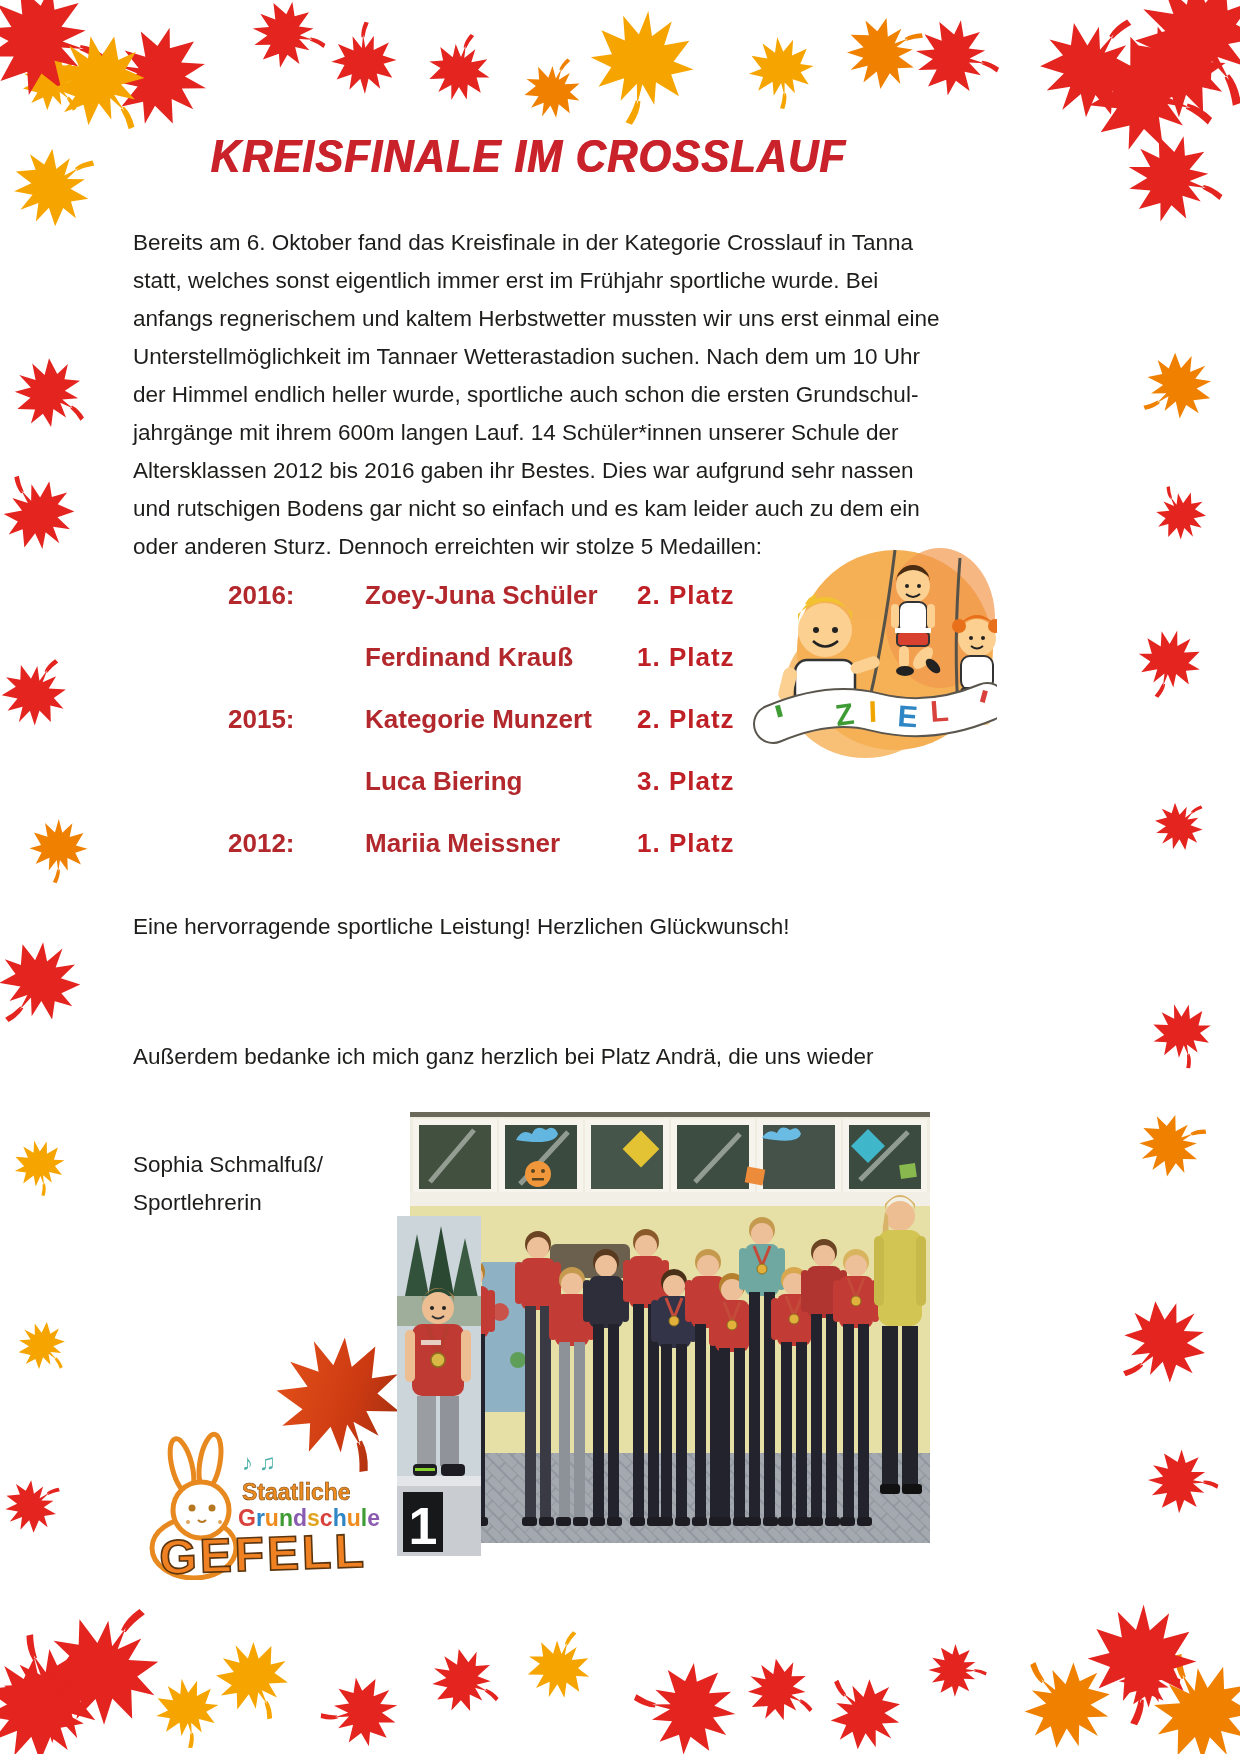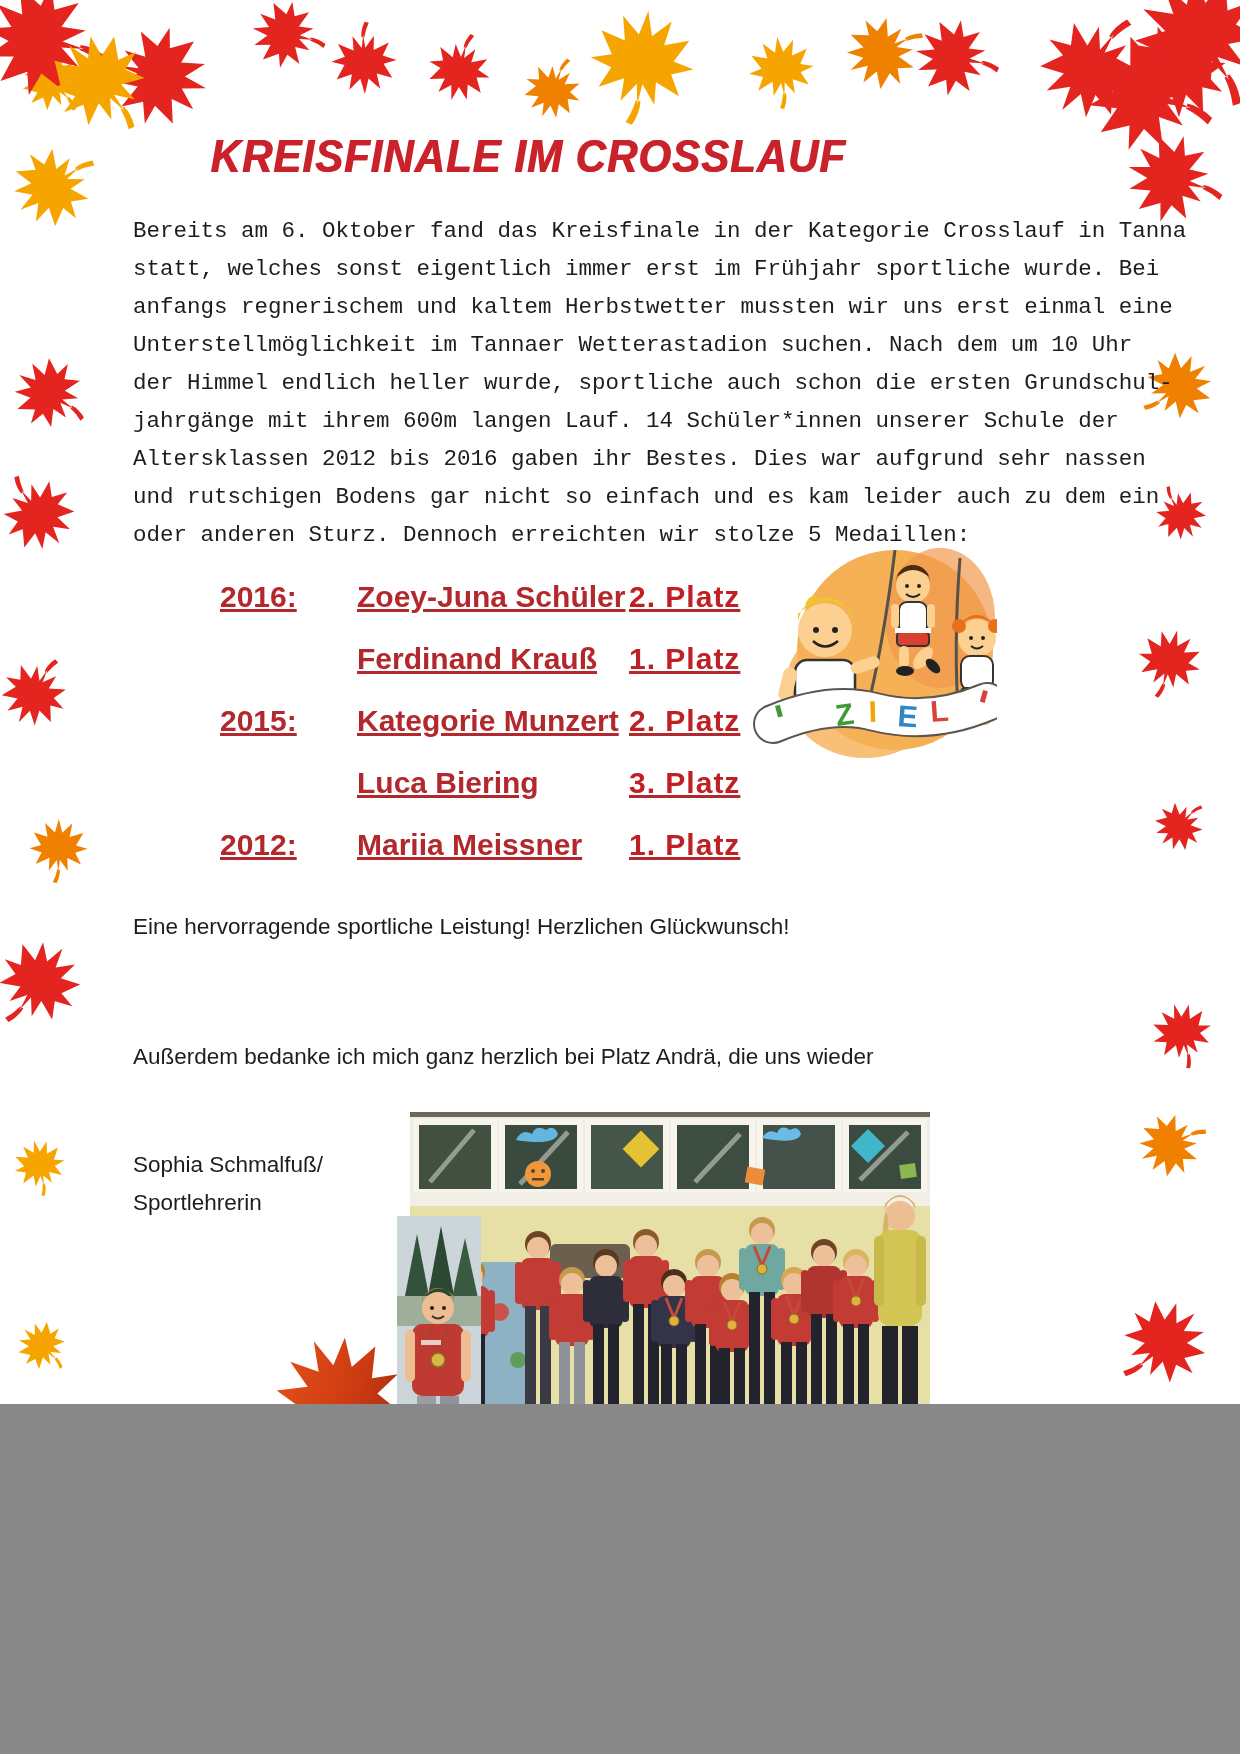--- a/index.html
+++ b/index.html
@@ -1,31 +1,31 @@
 <!DOCTYPE html>
 <html><head>
 <meta charset="utf-8">
 <style>
   html,body{margin:0;padding:0;background:#888;}
-  #page{position:relative;width:1240px;height:1404px;background:#ffffff;overflow:hidden;
+  #page{position:relative;width:1240px;height:1754px;background:#ffffff;overflow:hidden;
         font-family:"Liberation Sans",sans-serif;color:#1d1d1b;margin:0 auto;}
   #border-svg{position:absolute;left:0;top:0;width:1240px;height:1754px;pointer-events:none;}
   .title{position:absolute;left:133px;top:132px;width:790px;margin:0;text-align:center;
          font-size:42px;font-weight:bold;font-style:italic;color:#c9222a;letter-spacing:1px;
          transform:scaleY(1.12);text-shadow:1px 0 #c9222a;}
   .bodytext{position:absolute;left:133px;width:860px;font-size:22.5px;line-height:38px;}
   .bodytext .line{display:block;white-space:nowrap;}
-  #intro{top:212px;font-family:Liberation Mono, monospace;}
+  #intro{top:224px;}
   #p2{top:908px;}
   #p3{top:948px;}
   #p4{top:1038px;}
   #signature{top:1146px;}
-  #results{position:absolute;left:220px;top:580px;display:grid;
+  #results{position:absolute;left:228px;top:580px;display:grid;
            grid-template-columns:137px 272px auto;grid-auto-rows:62px;
-           font-size:30px;font-weight:600;color:#b3282d;align-items:start;text-decoration:underline;}
+           font-size:26px;font-weight:600;color:#b3282d;align-items:start;}
   #results .rplace{font-weight:800;color:#bf2026;letter-spacing:1px;}
   .abs{position:absolute;}
   svg text{font-family:"Liberation Sans",sans-serif;}
 </style>
 </head>
 <body>
 
 <div id="page">
 
   <svg id="border-svg">

